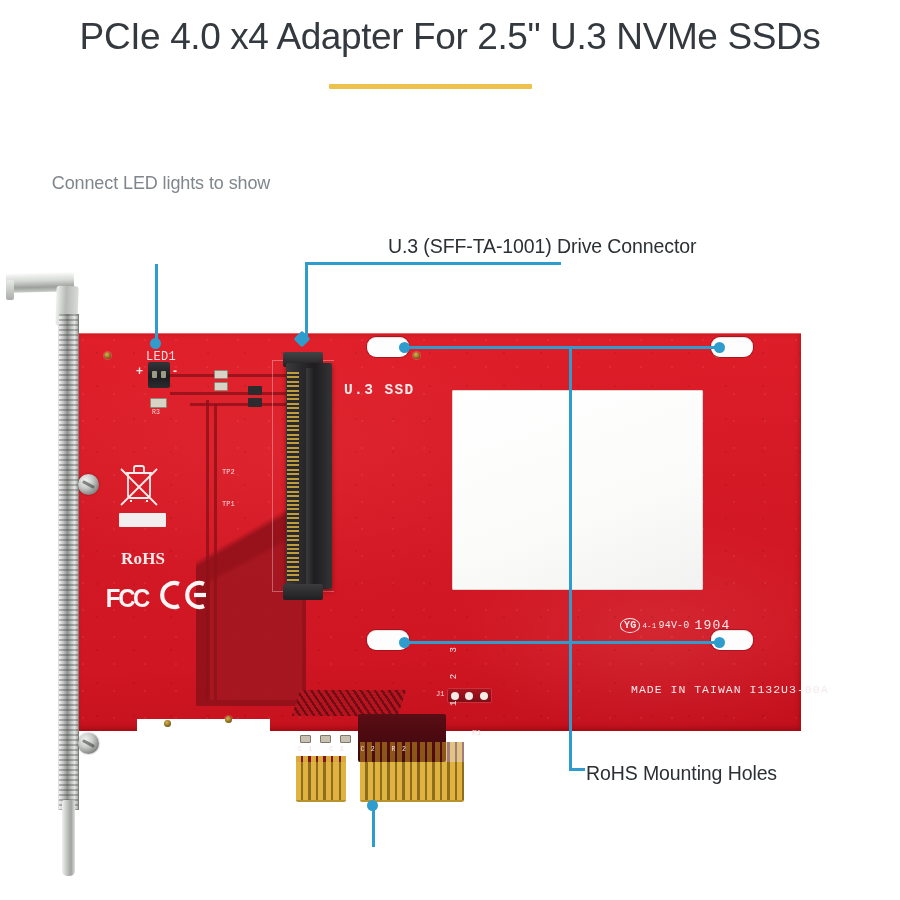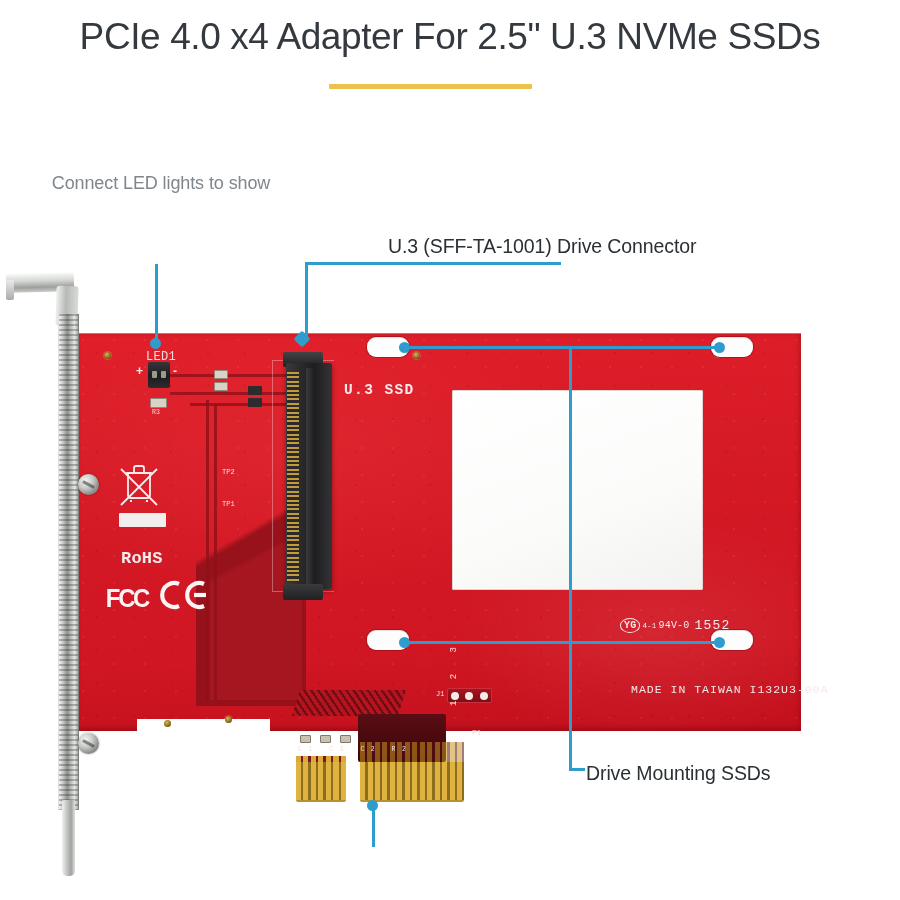--- a/index.html
+++ b/index.html
@@ -382,21 +382,21 @@
     top: 513px;
     width: 47px;
     height: 14px;
     background: #f3eeee;
     border-radius: 1px;
   }
   #silk-rohs {
     position: absolute;
     left: 121px;
     top: 549px;
-    font-family: Liberation Mono, monospace;
+    font-family: Liberation Serif, serif;
     font-size: 17px;
     font-weight: 700;
     color: #f7ecec;
     letter-spacing: 0.2px;
   }
   #mark-fcc {
     position: absolute;
     left: 104px;
     top: 583px;
     font-family: "Liberation Sans", sans-serif;
@@ -696,21 +696,21 @@
   <div class="tp-label" style="left:222px; top:500px;">TP1</div>
   <div class="smd-dark" style="left:248px; top:386px; width:14px; height:9px;"></div>
   <div class="smd-dark" style="left:248px; top:398px; width:14px; height:9px;"></div>
   <div class="smd" style="left:214px; top:370px; width:14px; height:9px;"></div>
   <div class="smd" style="left:214px; top:382px; width:14px; height:9px;"></div>
 
   <div id="silk-ul">
     <span id="silk-yg">YG</span>
     <span id="silk-yg-sub">4-1</span>
     <span id="silk-94v">94V-0</span>
-    <span id="silk-date">1552</span>
+    <span id="silk-date">1904</span>
   </div>
   <div id="silk-made-in">MADE IN TAIWAN I132U3-00A</div>
 
   <div id="pcie-hatch"></div>
   <div id="pcie-darkpad"></div>
   <div class="gold-bank" id="gold-right-lead"></div>
   <div class="gold-bank" id="gold-left-lead"></div>
   <div class="gold-bank" id="gold-left"></div>
   <div class="gold-bank" id="gold-right"></div>
   <div id="cap-row">
@@ -759,17 +759,17 @@
 
   <div class="callout" id="callout-idc">
     <div class="sub">Connect LED lights to show</div>
   </div>
 
   <div class="callout" id="callout-u3">
     <div class="headline">U.3 (SFF-TA-1001) Drive Connector</div>
   </div>
 
   <div class="callout" id="callout-mount">
-    <div class="headline">Drive Mounting SSDs</div>
+    <div class="headline">RoHS Mounting Holes</div>
   </div>
 
 
 </div>
 
 </body></html>

